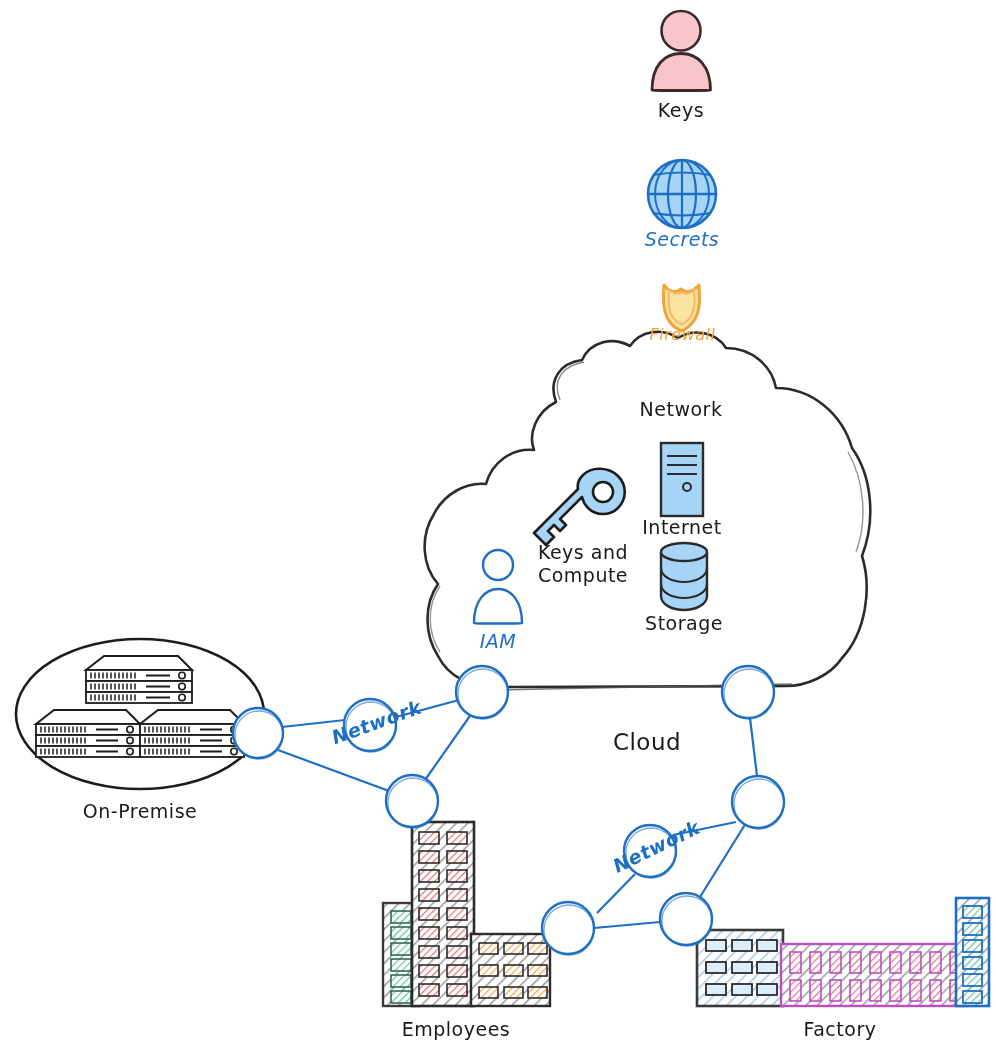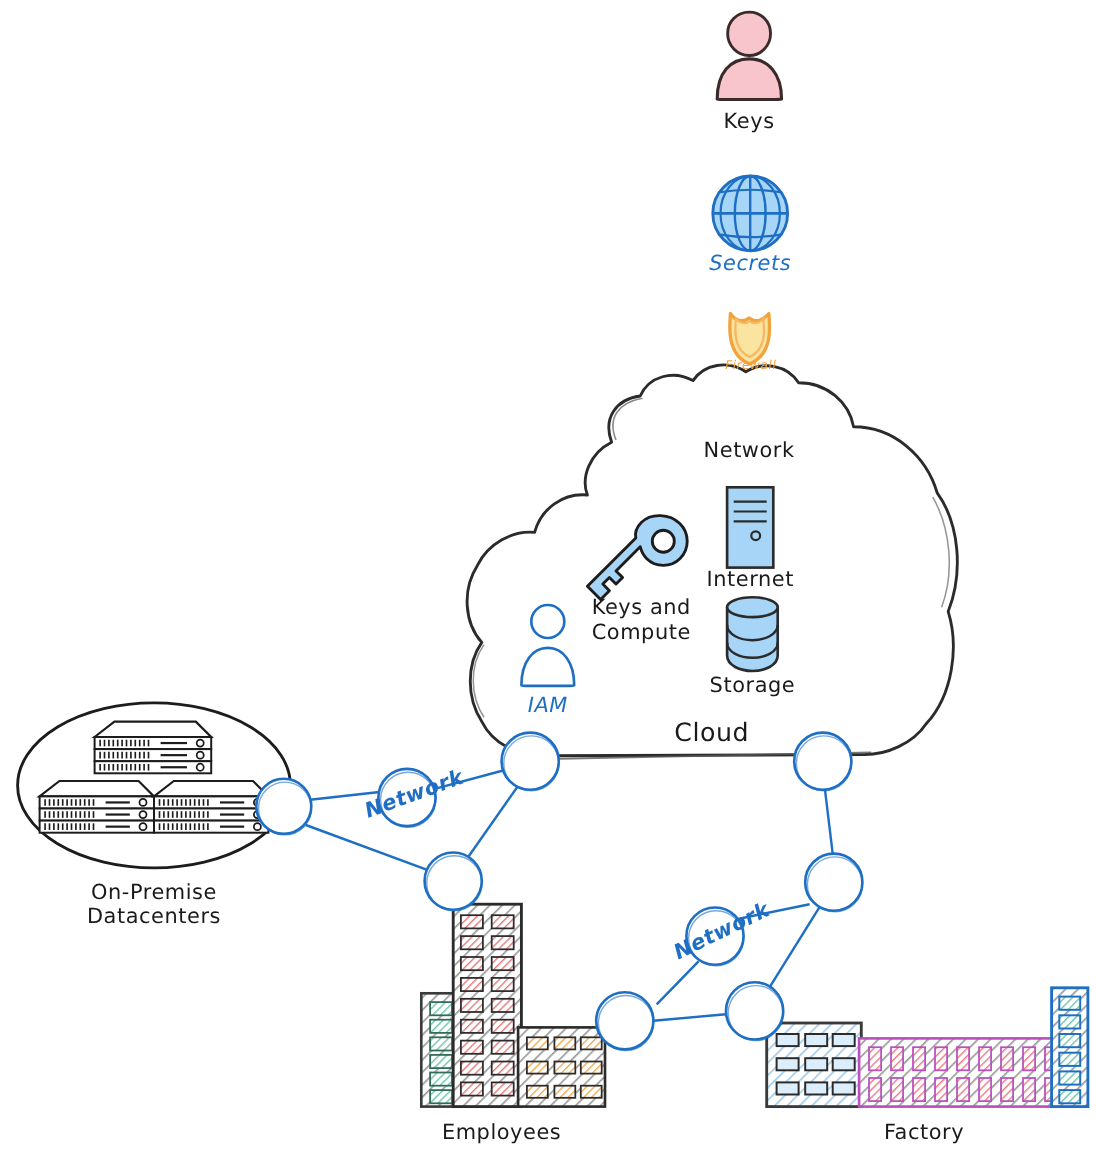--- a/index.html
+++ b/index.html
@@ -28,21 +28,21 @@
     font-family: "DejaVu Sans", sans-serif;
     font-size: 19px;
     color: #1a1a1a;
     text-align: center;
     white-space: pre;
     letter-spacing: 0.5px;
     line-height: 1.18;
     pointer-events: none;
   }
   .lbl.blue { color: #1e6fc4; font-style: italic; }
-  .lbl.orange { color: #f2a33c; font-size: 11px; font-style: italic; }
+  .lbl.orange { color: #f2a33c; font-size: 16px; font-style: italic; }
   .lbl.net-rot {
     color: #1e6fc4;
     font-style: italic;
     font-size: 19px;
     font-weight: 600;
   }
   .lbl.big { font-size: 23px; }
 </style>
 </head>
 <body>
@@ -463,21 +463,20 @@
 
   <div class="lbl" style="left:631px; top:99px; width:100px;">Keys</div>
   <div class="lbl blue" style="left:632px; top:228px; width:100px;">Secrets</div>
   <div class="lbl orange" style="left:645px; top:326px; width:75px;">Firewall</div>
   <div class="lbl" style="left:631px; top:398px; width:100px;">Network</div>
   <div class="lbl" style="left:632px; top:516px; width:100px;">Internet</div>
   <div class="lbl" style="left:634px; top:612px; width:100px;">Storage</div>
   <div class="lbl" style="left:528px; top:541px; width:110px;">Keys and</div>
   <div class="lbl" style="left:528px; top:564px; width:110px;">Compute</div>
   <div class="lbl blue" style="left:458px; top:630px; width:80px;">IAM</div>
-  <div class="lbl big" style="left:562px; top:654px; width:170px;">Cloud</div>
+  <div class="lbl big" style="left:562px; top:729px; width:170px;">Cloud</div>
   <div class="lbl" style="left:40px; top:800px; width:200px;">On-Premise</div>
-  <div class="lbl" style="left:40px; top:822px; width:200px;">Datacenters</div>
   <div class="lbl net-rot" style="left:330px; top:713px; width:82px; transform:rotate(-20deg); transform-origin:center;">Network</div>
   <div class="lbl net-rot" style="left:610px; top:838px; width:82px; transform:rotate(-26deg); transform-origin:center;">Network</div>
   <div class="lbl" style="left:376px; top:1018px; width:160px;">Employees</div>
   <div class="lbl" style="left:760px; top:1018px; width:160px;">Factory</div>
 
 </div>
 
 </body></html>

